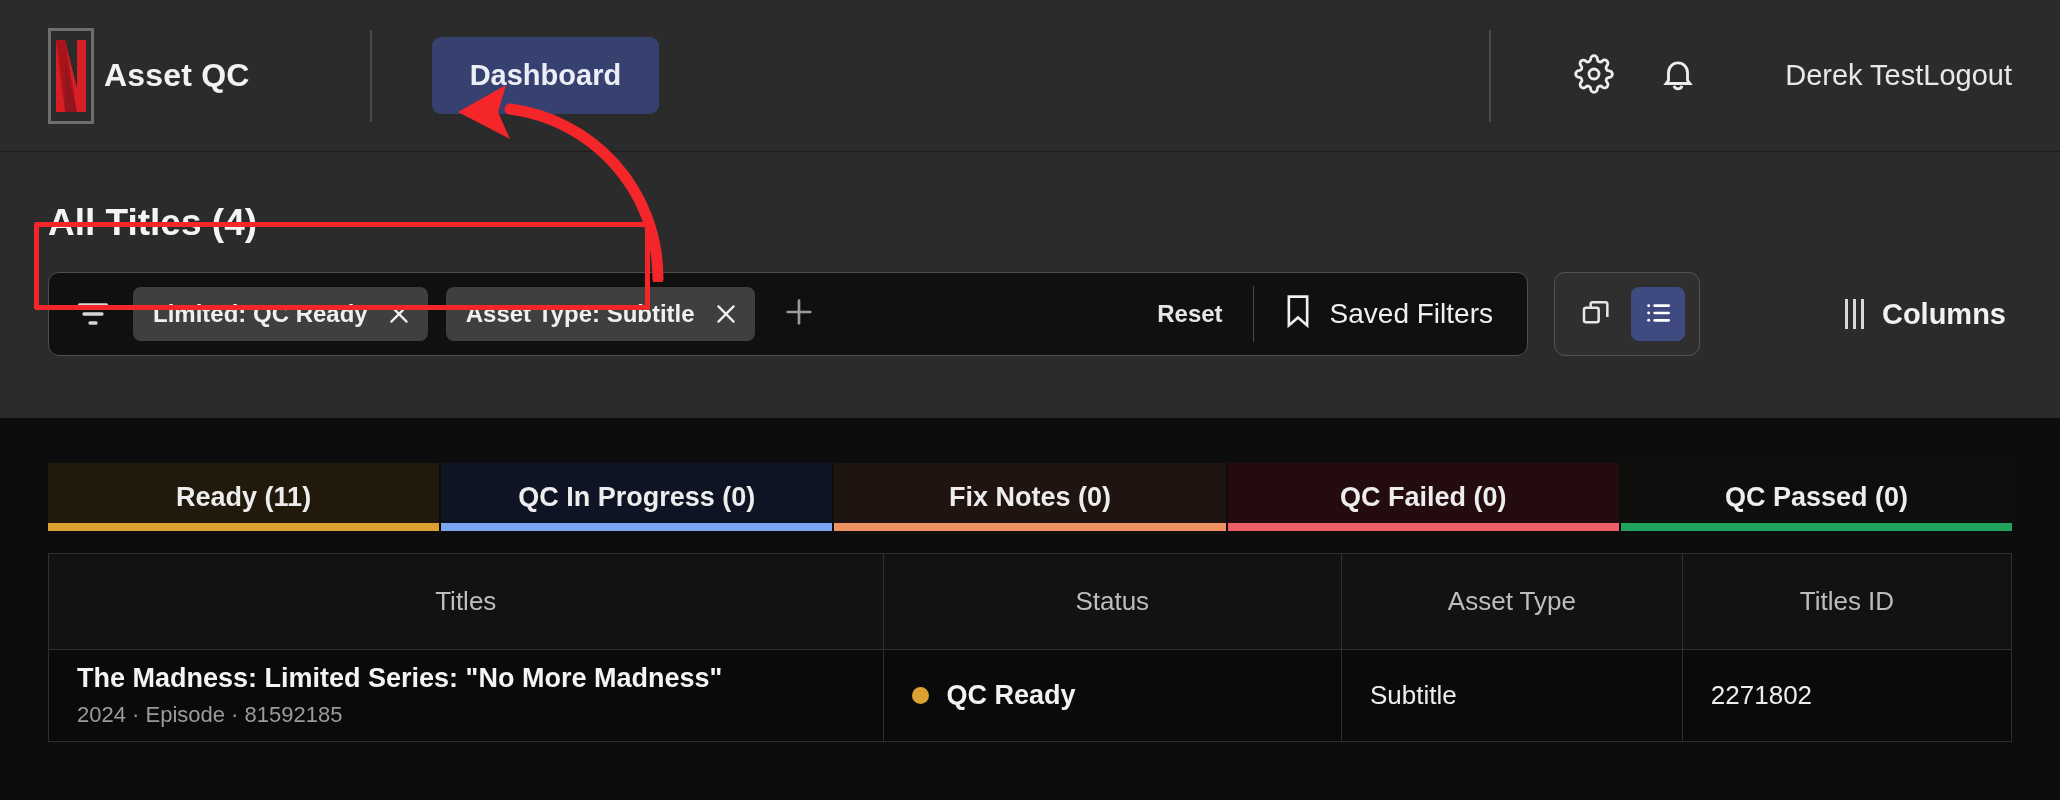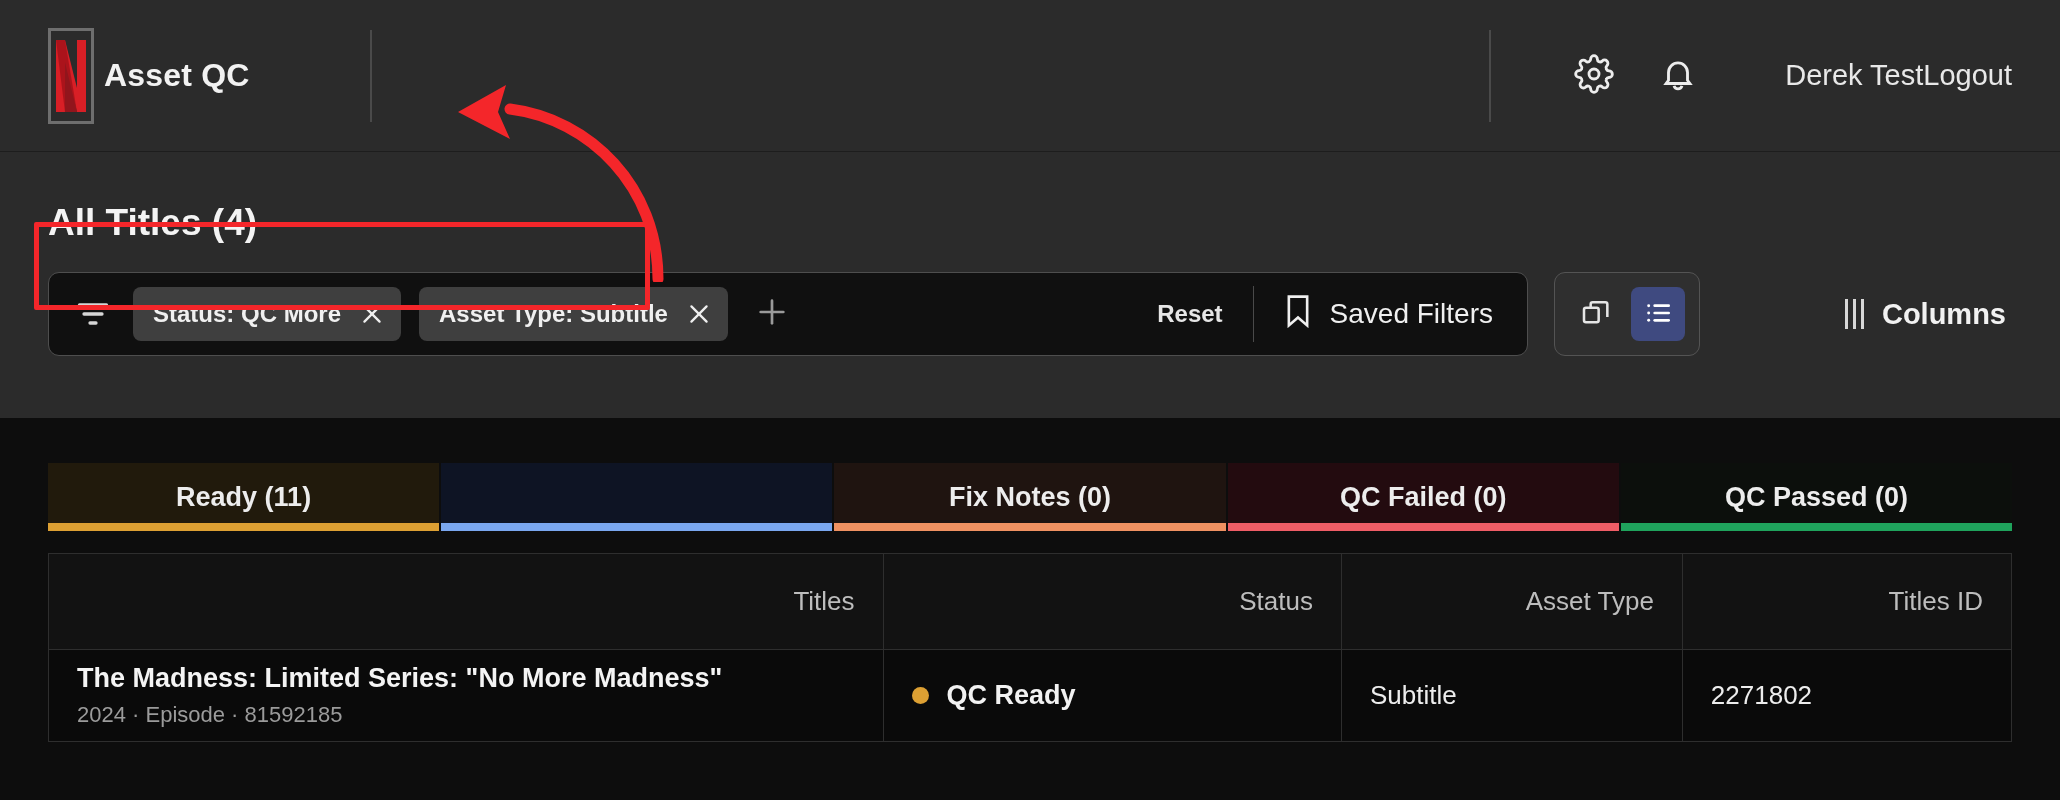--- a/index.html
+++ b/index.html
@@ -197,21 +197,21 @@
   
   .table-wrap {
     background: #0d0d0d;
     padding: 22px 48px 0 48px;
   }
   .tbl { width: 100%; border-collapse: collapse; }
   .tbl thead th {
     background: #121212;
     height: 96px;
     font-size: 26px; font-weight: normal; color: #bdbdbd;
-    text-align: right;
+    text-align: center;
     padding: 0 28px;
     border: 1px solid #2e2e2e;
     border-left: none;
   }
   .tbl thead th:first-child { border-left: 1px solid #2e2e2e; }
   .tbl tbody td {
     background: #0a0a0a;
     height: 92px;
     padding: 0 28px;
     border-left: 1px solid #2e2e2e;
@@ -247,20 +247,21 @@
       <svg width="34" height="76" viewBox="0 0 34 76" aria-hidden="true">
         <polygon points="2,2 2,74 11,74 11,24 23,74 32,74 32,2 23,2 23,50 11,2" fill="#d81f26"></polygon>
         <polygon points="2,2 11,2 23,74 11,74" fill="#a3121a" opacity="0.85"></polygon>
       </svg>
     </div>
     <div class="app-title">Asset QC</div>
   </div>
 
   <div class="vdiv-brand"></div>
 
+  <button class="dash-btn">Dashboard</button>
 
   <div class="topbar-right">
     <div class="vdiv-right"></div>
 
     <div class="icon-btn gear-wrap">
       <span>
         <svg width="40" height="40" viewBox="0 0 24 24" fill="none" stroke="#ededed" stroke-width="1.7">
           <circle cx="12" cy="12" r="3"></circle>
           <path d="M19.4 15a1.7 1.7 0 0 0 .33 1.87l.06.06a2 2 0 1 1-2.83 2.83l-.06-.06A1.7 1.7 0 0 0 15 19.4a1.7 1.7 0 0 0-1 1.55V21a2 2 0 1 1-4 0v-.09A1.7 1.7 0 0 0 9 19.4a1.7 1.7 0 0 0-1.87.33l-.06.06a2 2 0 1 1-2.83-2.83l.06-.06A1.7 1.7 0 0 0 4.6 15a1.7 1.7 0 0 0-1.55-1H3a2 2 0 1 1 0-4h.09A1.7 1.7 0 0 0 4.6 9a1.7 1.7 0 0 0-.33-1.87l-.06-.06a2 2 0 1 1 2.83-2.83l.06.06A1.7 1.7 0 0 0 9 4.6a1.7 1.7 0 0 0 1-1.55V3a2 2 0 1 1 4 0v.09A1.7 1.7 0 0 0 15 4.6a1.7 1.7 0 0 0 1.87-.33l.06-.06a2 2 0 1 1 2.83 2.83l-.06.06A1.7 1.7 0 0 0 19.4 9v.09a1.7 1.7 0 0 0 1.55 1H21a2 2 0 1 1 0 4h-.09a1.7 1.7 0 0 0-1.51 1z"></path>
         </svg>
@@ -288,21 +289,21 @@
     <div class="filter-box">
       <span class="funnel-icon">
         <svg width="36" height="30" viewBox="0 0 24 20" fill="none" stroke="#d6d6d6" stroke-width="2.2" stroke-linecap="round">
           <line x1="3" y1="4" x2="21" y2="4"></line>
           <line x1="6" y1="10" x2="18" y2="10"></line>
           <line x1="10" y1="16" x2="14" y2="16"></line>
         </svg>
       </span>
 
       <div class="chip">
-        <span class="chip-label">Status: QC More</span>
+        <span class="chip-label">Limited: QC Ready</span>
         <span class="chip-x">
           <svg width="26" height="26" viewBox="0 0 24 24" stroke="#efefef" stroke-width="2.1" stroke-linecap="round">
             <line x1="5" y1="5" x2="19" y2="19"></line>
               <line x1="19" y1="5" x2="5" y2="19"></line>
           </svg>
         </span>
       </div>
 
       <div class="chip">
         <span class="chip-label">Asset Type: Subtitle</span>
@@ -377,20 +378,21 @@
   </svg>
 </div>
 
 <div class="tabs-wrap">
   <div class="tabs">
     <div class="tab" style="background:#211a0c">
       <span class="tab-label">Ready (11)</span>
       <span class="tab-underline" style="background:#dda033"></span>
     </div>
     <div class="tab" style="background:#0e1424">
+      <span class="tab-label">QC In Progress (0)</span>
       <span class="tab-underline" style="background:#7aa7ef"></span>
     </div>
     <div class="tab" style="background:#1f1410">
       <span class="tab-label">Fix Notes (0)</span>
       <span class="tab-underline" style="background:#ef9161"></span>
     </div>
     <div class="tab" style="background:#230b0f">
       <span class="tab-label">QC Failed (0)</span>
       <span class="tab-underline" style="background:#ef5d66"></span>
     </div>

